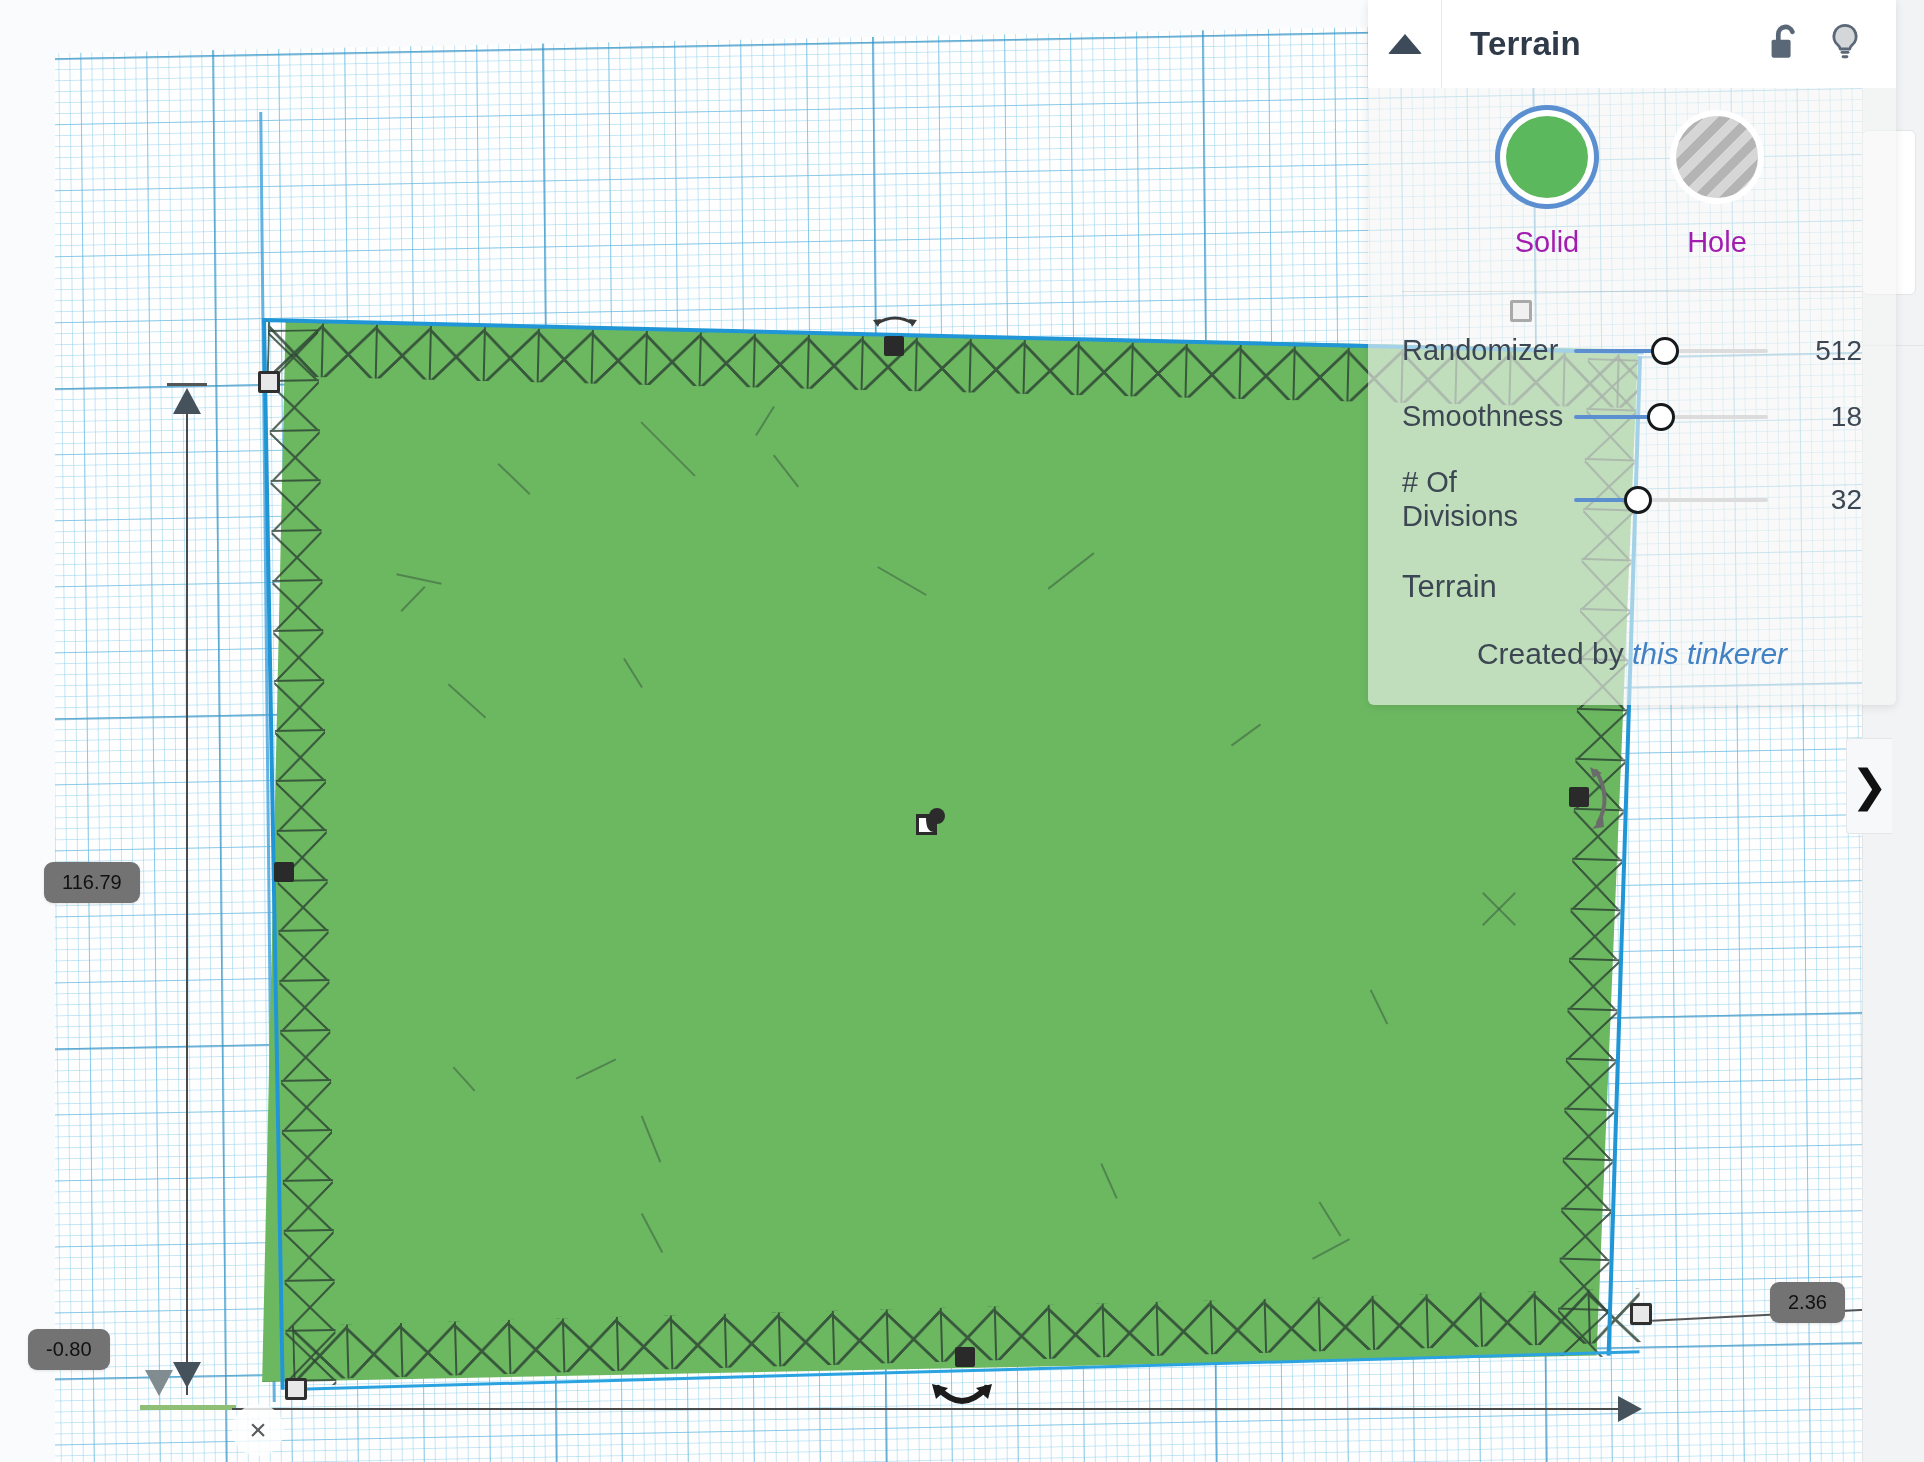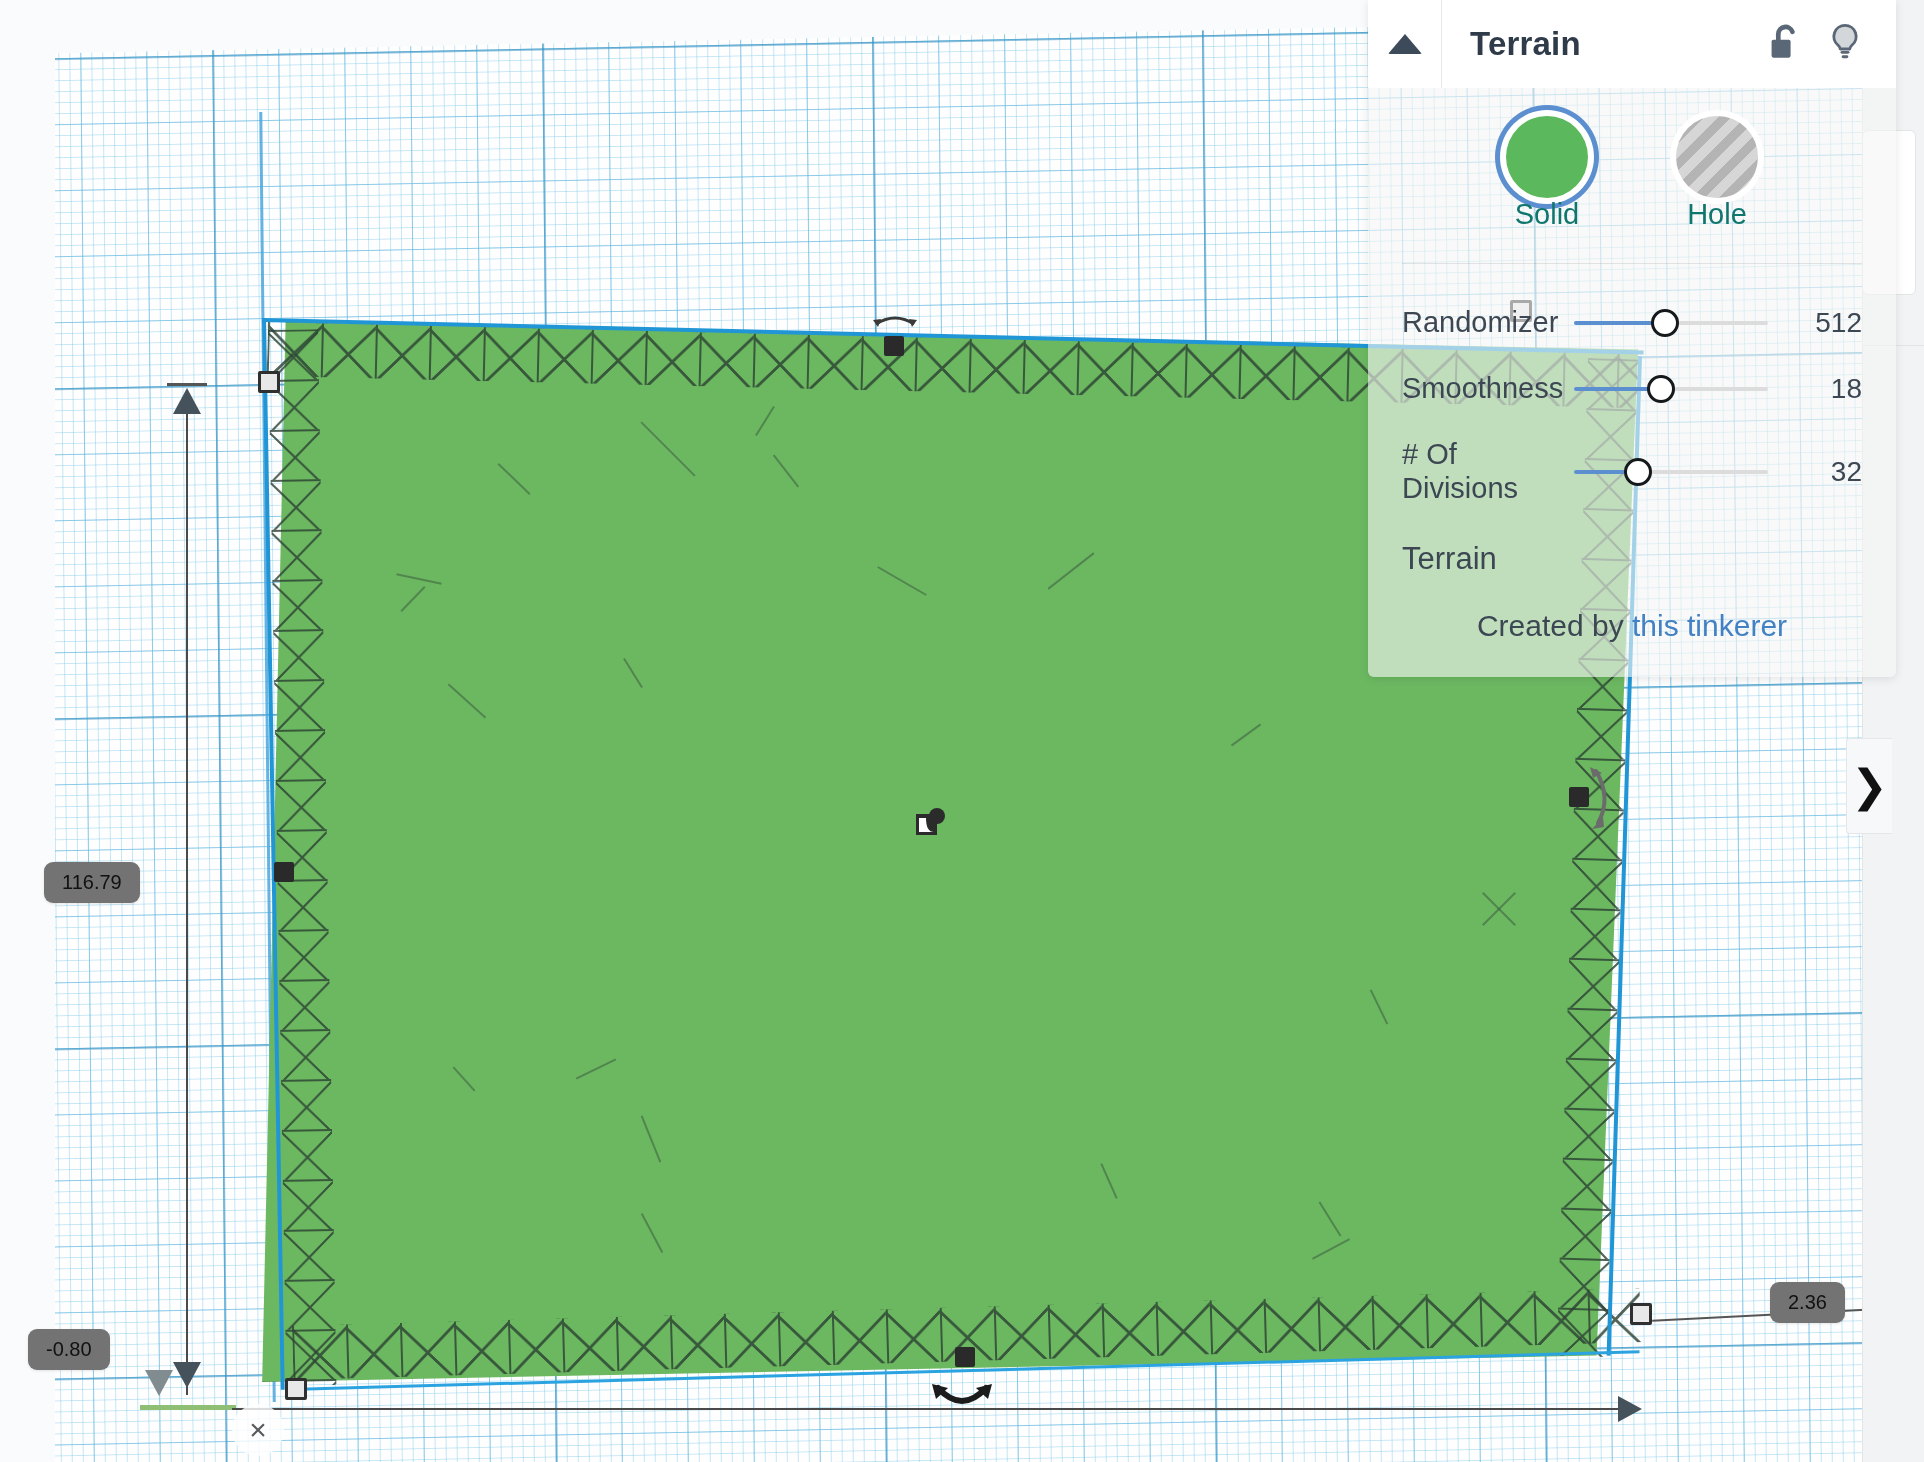--- a/index.html
+++ b/index.html
@@ -387,22 +387,23 @@
   .swatch-hole {
     background-color: #c9c9c9;
     background-image: repeating-linear-gradient(
       -45deg,
       #b4b4b4 0, #b4b4b4 9px,
       #d6d6d6 9px, #d6d6d6 19px
     );
     box-shadow: 0 0 0 6px #ffffff;
   }
   .swatch-label {
+    margin-top: 28px;
     font-size: 29px;
-    color: #0f766e;
+    color: #a21caf;
   }
 
   .panel-divider {
     height: 1px;
     background: rgba(0,0,0,.09);
     margin: 6px 34px 0 34px;
   }
 
   .slider-list { padding: 26px 0 6px 0; }
 
@@ -464,20 +465,21 @@
   }
   .panel-credit {
     text-align: center;
     font-size: 30px;
     color: #3d4753;
     padding: 24px 0 34px 0;
   }
   .panel-credit .link {
     color: #4281c4;
     cursor: pointer;
+    font-style: italic;
   }
 </style>
 </head>
 <body>
 
 <div id="app">
 
   <div id="canvas-stage">
 
     <div class="workplane"></div>

